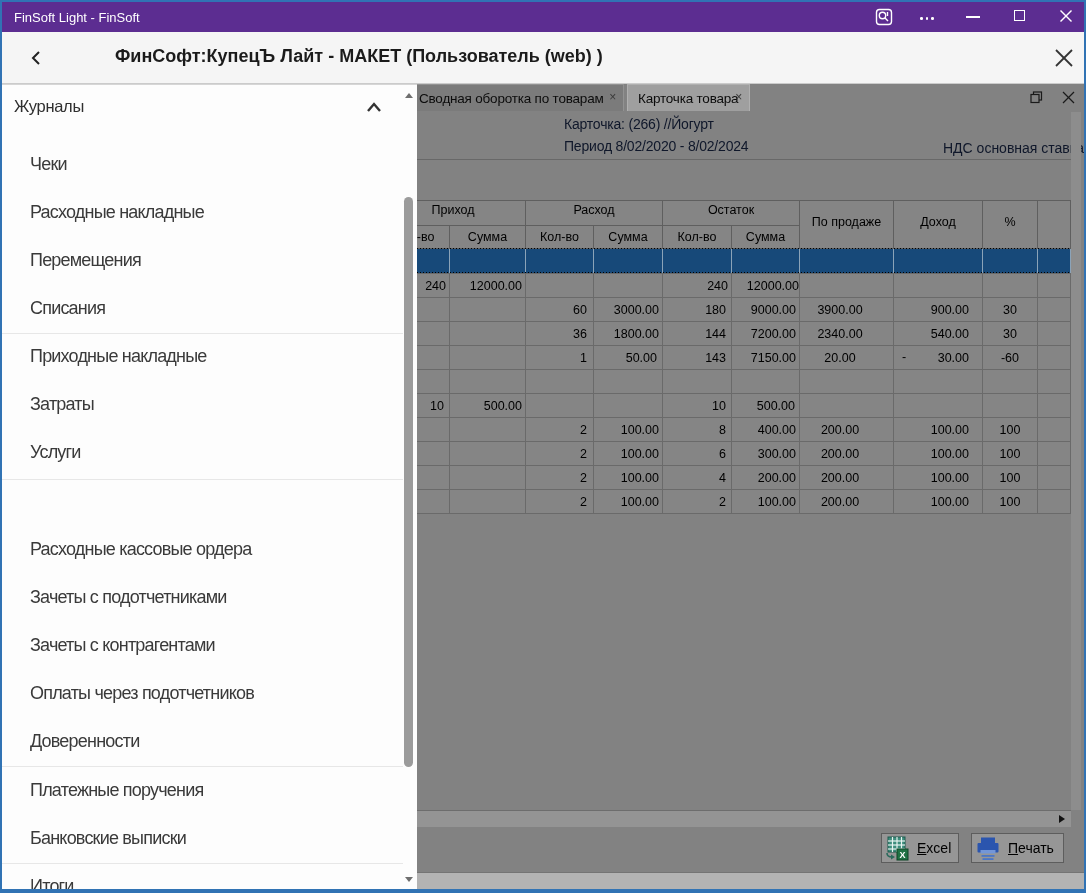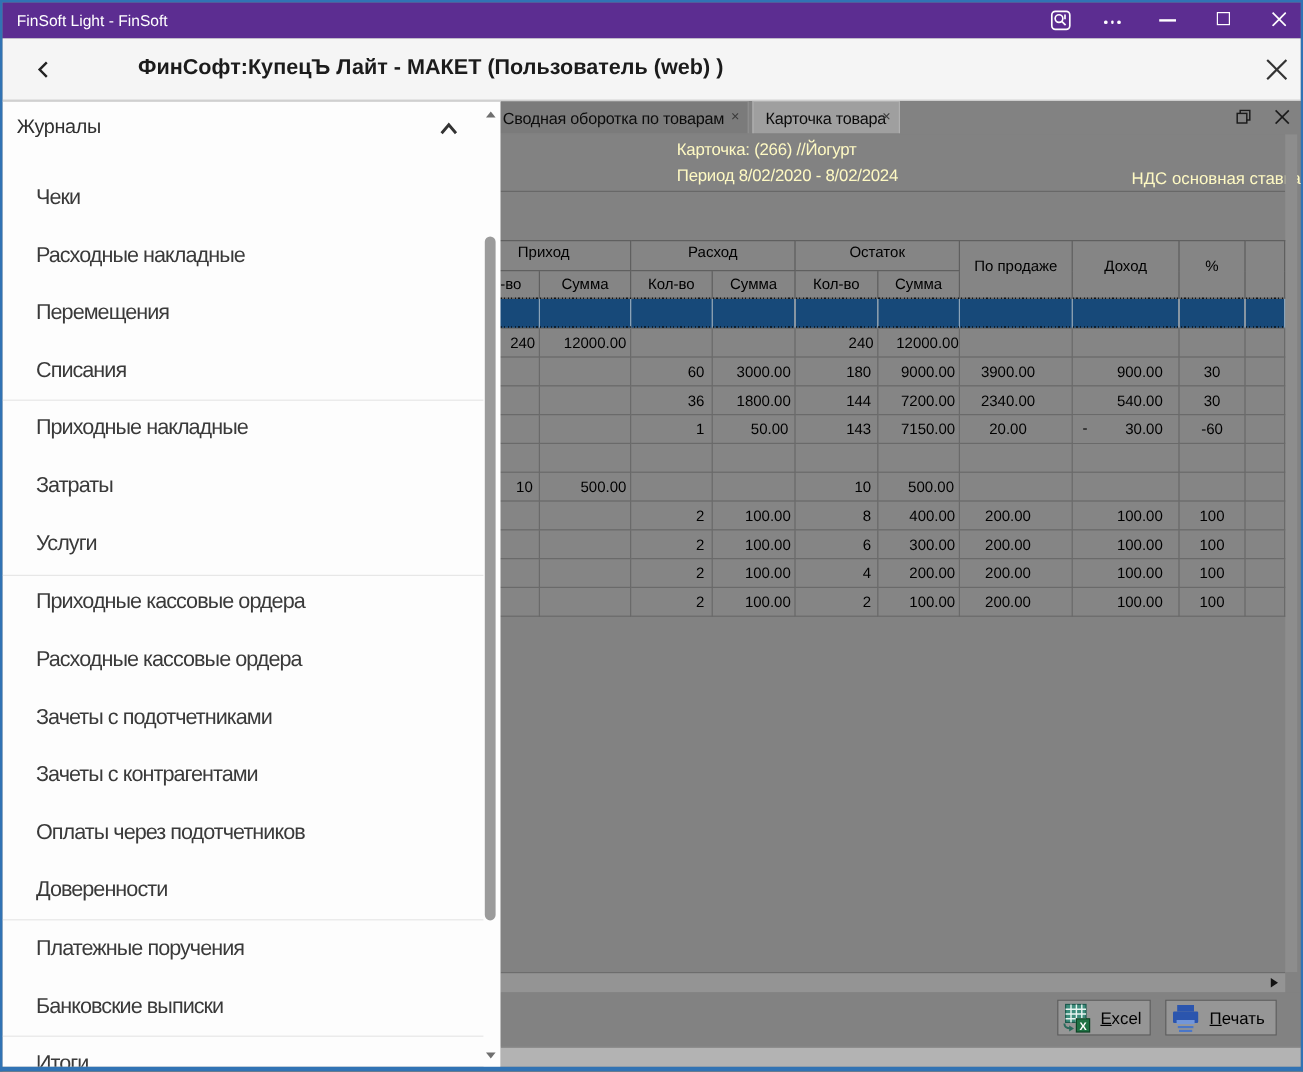--- a/index.html
+++ b/index.html
@@ -26,21 +26,21 @@
 
   
   #tabbar { left:2px; top:84px; width:1082px; height:28px; background:#828282; z-index:2; }
   .tab { position:absolute; top:0; height:27px; font-size:13.5px; letter-spacing:-0.2px; color:#0c0c0c; }
   #tab1 { left:413px; width:209px; background:#7b7b7b; border:1px solid #929292; border-bottom:none; }
   #tab2 { left:625px; width:123px; background:#9f9f9f; border:1px solid #b0b0b0; border-bottom:none; }
   .tab span.t { position:absolute; left:3px; top:6px; }
   .tab span.x { position:absolute; right:7px; top:5px; font-size:12px; color:#3a3a3a; }
 
   
-  .bandtext { font-size:14px; color:#fef9c3; z-index:2; letter-spacing:-0.2px; }
+  .bandtext { font-size:14px; color:#0f172a; z-index:2; letter-spacing:-0.2px; }
   #bandline { left:417px; top:159px; width:654px; height:1px; background:#686868; z-index:2; }
 
   
   #rstrip { left:1071px; top:112px; width:10px; height:698px; background:#8d8d8d; z-index:2; }
 
   
   #tbl { left:380px; top:200px; border-collapse:collapse; z-index:2; font-size:12.5px; color:#000; }
   #tbl td, #tbl th { border:1px solid #6a6a6a; background:#858585; font-weight:normal; padding:0; white-space:nowrap; overflow:hidden; }
   #tbl th { border-color:#5f5f5f; } #tbl tr:first-child th { padding-bottom:6px; }
   #tbl .num { text-align:right; padding-right:3px; }
@@ -342,21 +342,20 @@
     </svg>
   <span class="mi" style="top:69px;">Чеки</span>
   <span class="mi" style="top:117px;">Расходные накладные</span>
   <span class="mi" style="top:165px;">Перемещения</span>
   <span class="mi" style="top:213px;">Списания</span>
   <div class="sep" style="top:248px;"></div>
   <span class="mi" style="top:261px;">Приходные накладные</span>
   <span class="mi" style="top:309px;">Затраты</span>
   <span class="mi" style="top:357px;">Услуги</span>
   <div class="sep" style="top:394px;"></div>
-  <span class="mi" style="top:406px;">Приходные кассовые ордера</span>
   <span class="mi" style="top:454px;">Расходные кассовые ордера</span>
   <span class="mi" style="top:502px;">Зачеты с подотчетниками</span>
   <span class="mi" style="top:550px;">Зачеты с контрагентами</span>
   <span class="mi" style="top:598px;">Оплаты через подотчетников</span>
   <span class="mi" style="top:646px;">Доверенности</span>
   <div class="sep" style="top:681px;"></div>
   <span class="mi" style="top:695px;">Платежные поручения</span>
   <span class="mi" style="top:743px;">Банковские выписки</span>
   <div class="sep" style="top:778px;"></div>
   <span class="mi" style="top:791px;">Итоги</span>

